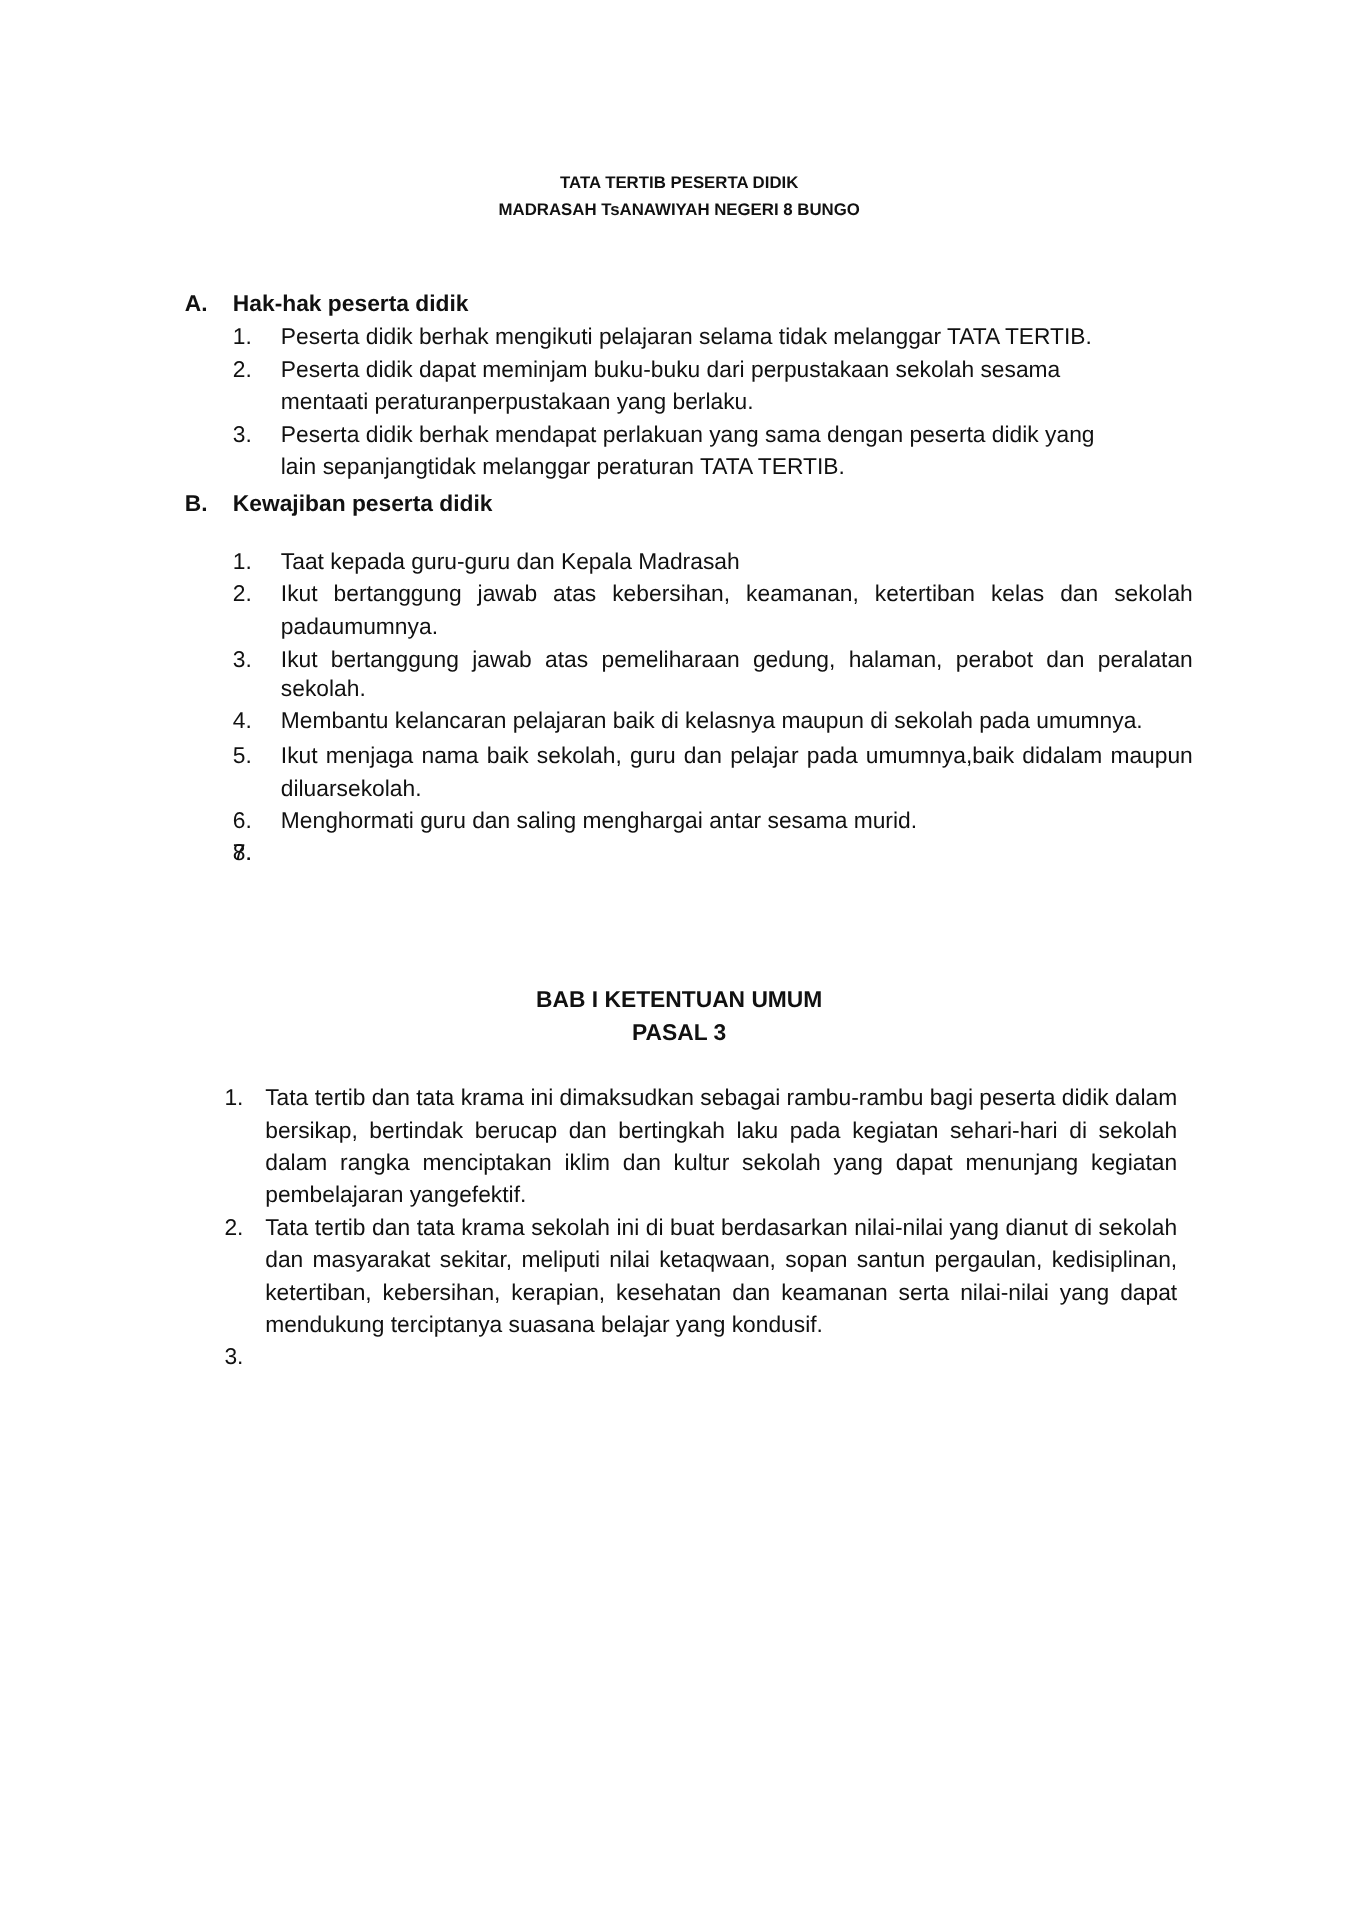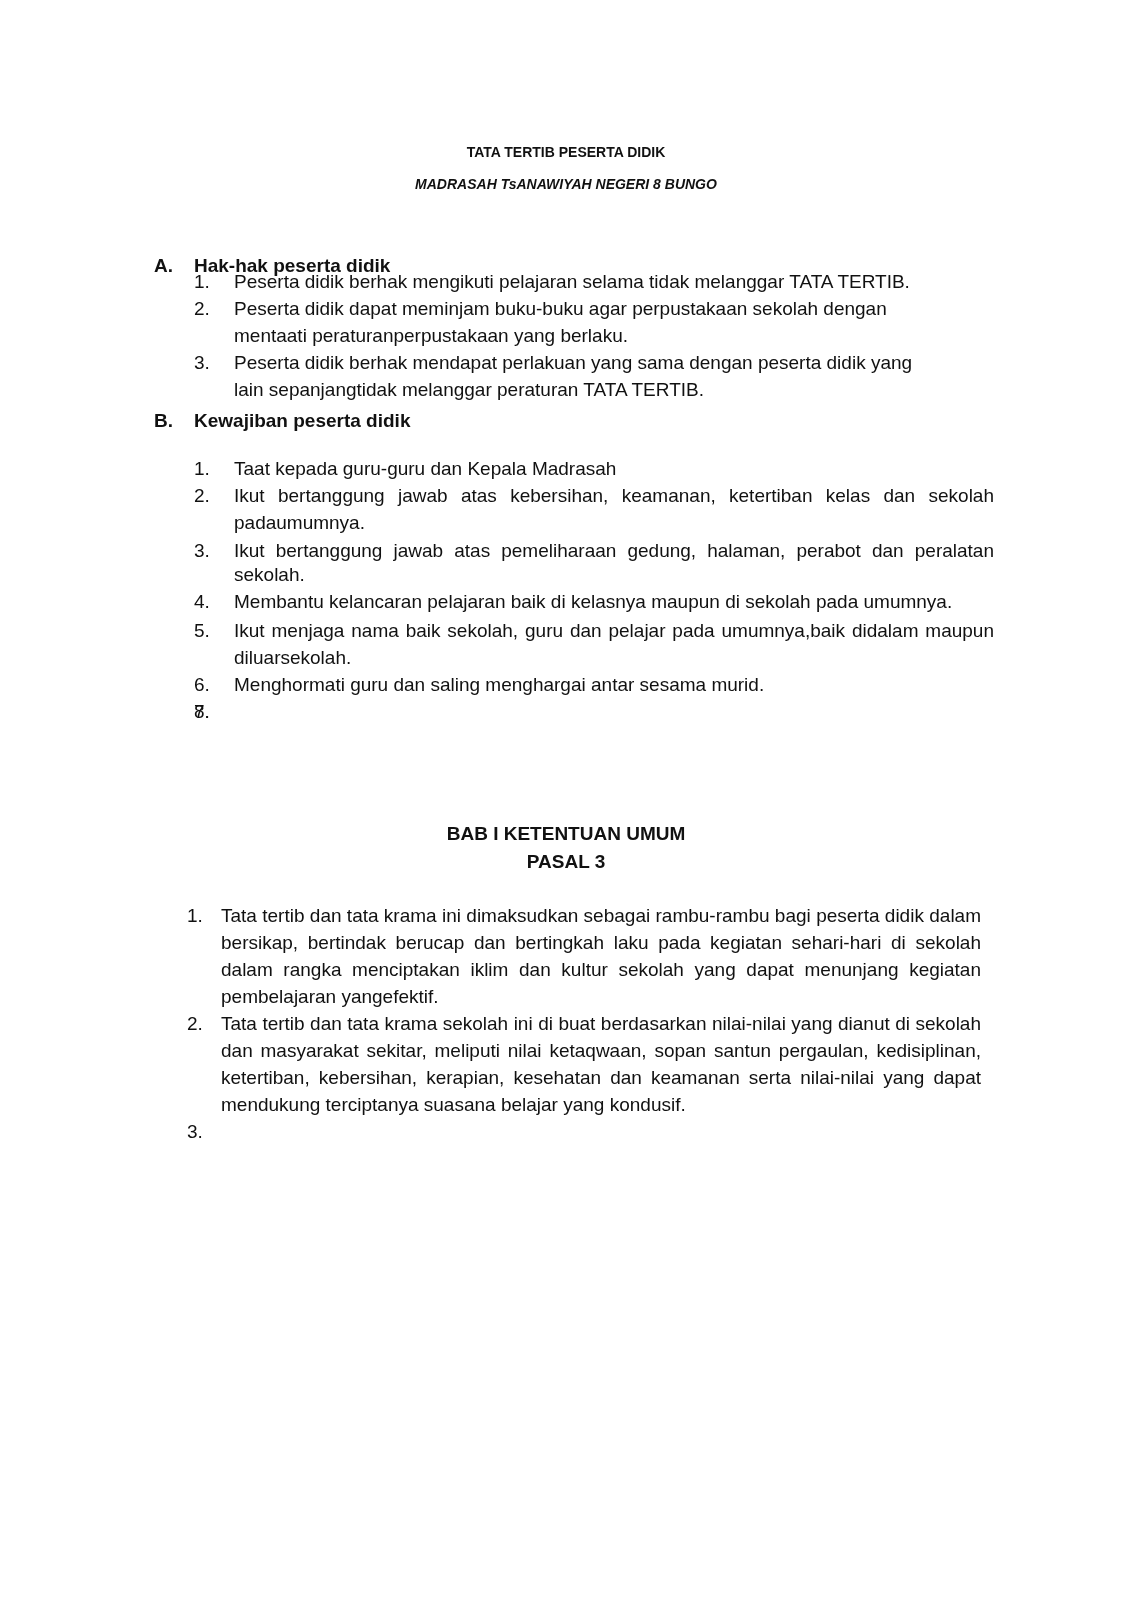--- a/index.html
+++ b/index.html
@@ -5,21 +5,21 @@
     html, body { margin: 0; padding: 0; background: #ffffff; }
     body {
       width: 1132px; height: 1600px; position: relative; overflow: hidden;
       font-family: "Liberation Sans", sans-serif; color: #111111;
     }
     .title {
       position: absolute; left: 0; width: 1132px; text-align: center;
       font-weight: bold; font-size: 14px; letter-spacing: 0px;
     }
     .t1 { top: 144px; }
-    .t2 { top: 176px; font-style: italic; }
+    .t2 { top: 166px; }
     .sec-head {
       position: absolute; left: 154px; font-weight: bold; font-size: 19px;
     }
     .sec-head .letter { display: inline-block; width: 40px; }
     .list {
       position: absolute; margin: 0; padding: 0; list-style: none;
       font-size: 19px; line-height: 27px;
     }
     .list li { position: relative; }
     .list .num { position: absolute; left: -40px; top: 0; }
@@ -36,26 +36,26 @@
     .h-bab { top: 823px; }
     .h-pasal { top: 851px; }
   </style>
 </head>
 <body>
 
 <div>
   <div class="title t1">TATA TERTIB PESERTA DIDIK</div>
   <div class="title t2">MADRASAH TsANAWIYAH NEGERI 8 BUNGO</div>
 
-  <div class="sec-head" style="top:243px;margin-top:12px;">
+  <div class="sec-head" style="top:243px;">
     <span class="letter">A.</span><span>Hak-hak peserta didik</span>
   </div>
   <ol class="list listA">
     <li><span class="num">1.</span><span>Peserta didik berhak mengikuti pelajaran selama tidak melanggar TATA TERTIB.</span></li>
-    <li style="width:700px;"><span class="num">2.</span><span>Peserta didik dapat meminjam buku-buku agar perpustakaan sekolah dengan mentaati peraturanperpustakaan yang berlaku.</span></li>
+    <li style="width:700px;"><span class="num">2.</span><span>Peserta didik dapat meminjam buku-buku dari perpustakaan sekolah sesama mentaati peraturanperpustakaan yang berlaku.</span></li>
     <li style="width:690px;"><span class="num">3.</span><span>Peserta didik berhak mendapat perlakuan yang sama dengan peserta didik yang lain sepanjangtidak melanggar peraturan TATA TERTIB.</span></li>
   </ol>
 
   <div class="sec-head" style="top:410px;">
     <span class="letter">B.</span><span>Kewajiban peserta didik</span>
   </div>
   <ol class="list listB">
     <li><span class="num">1.</span><span>Taat kepada guru-guru dan Kepala Madrasah</span></li>
     <li class="justify"><span class="num">2.</span><span>Ikut bertanggung jawab atas kebersihan, keamanan, ketertiban kelas dan sekolah padaumumnya.</span></li>
     <li class="justify tight" style="margin-top:3px;"><span class="num">3.</span><span>Ikut bertanggung jawab atas pemeliharaan gedung, halaman, perabot dan peralatan sekolah.</span></li>

